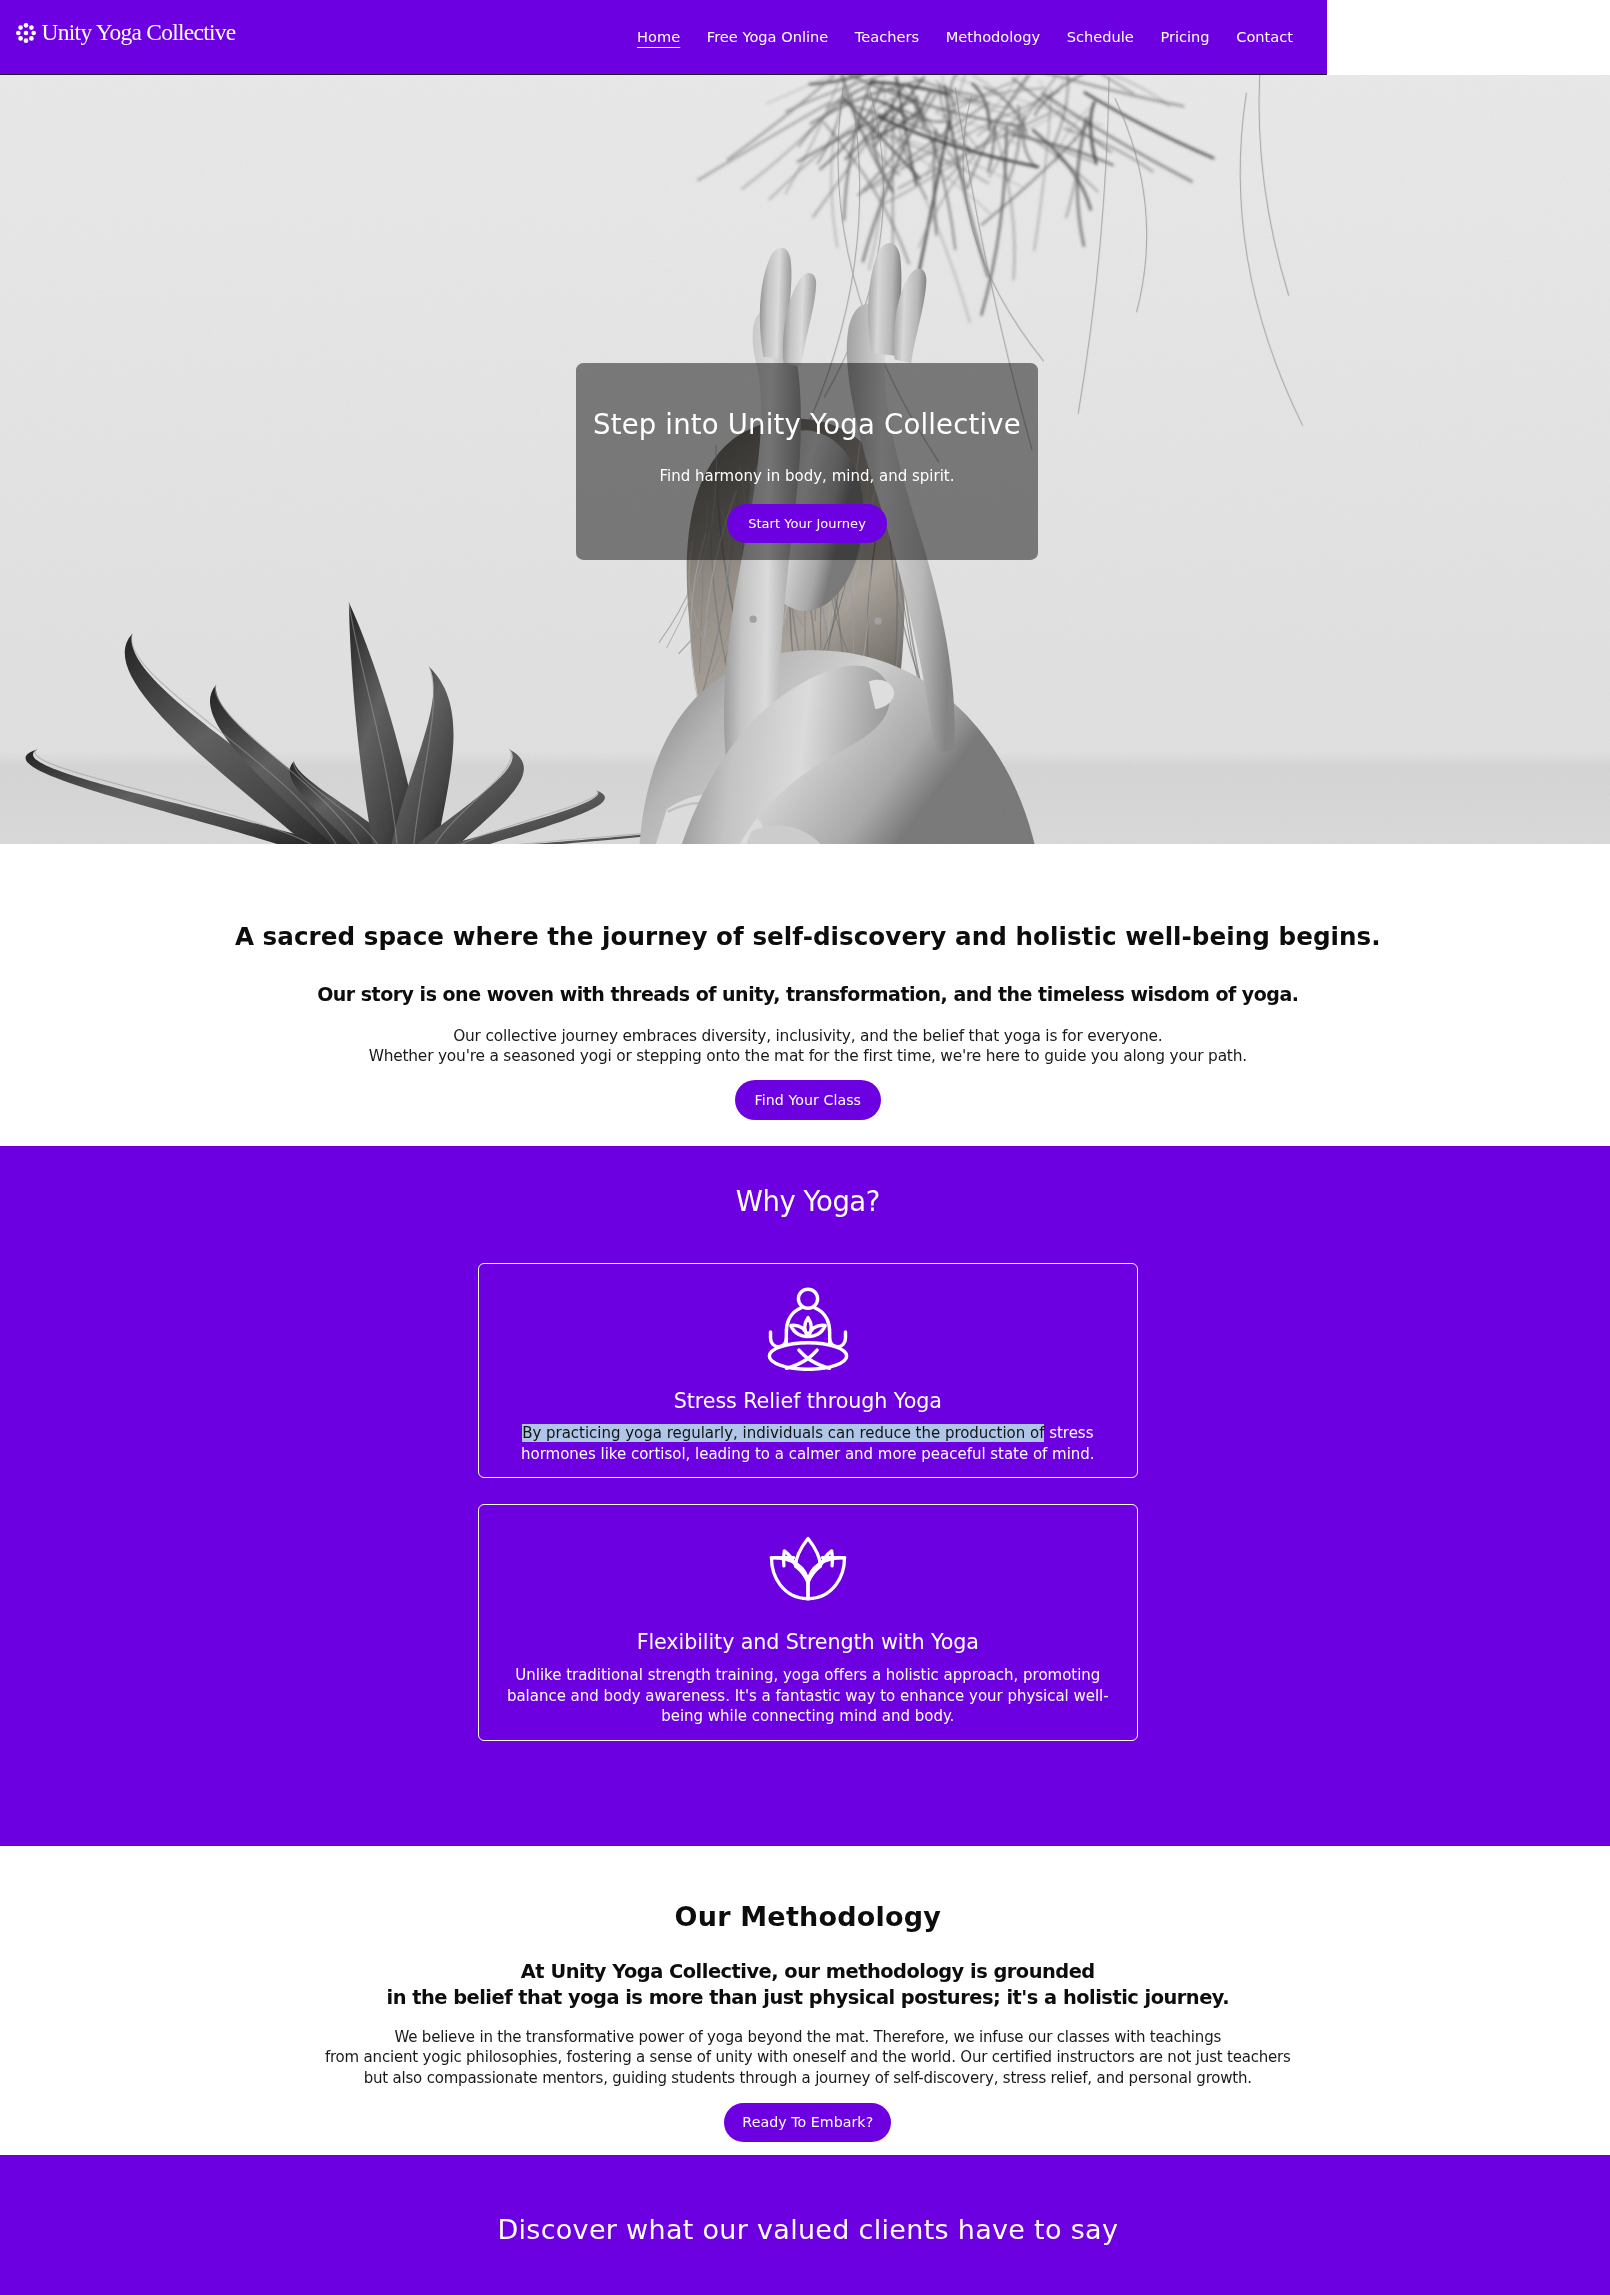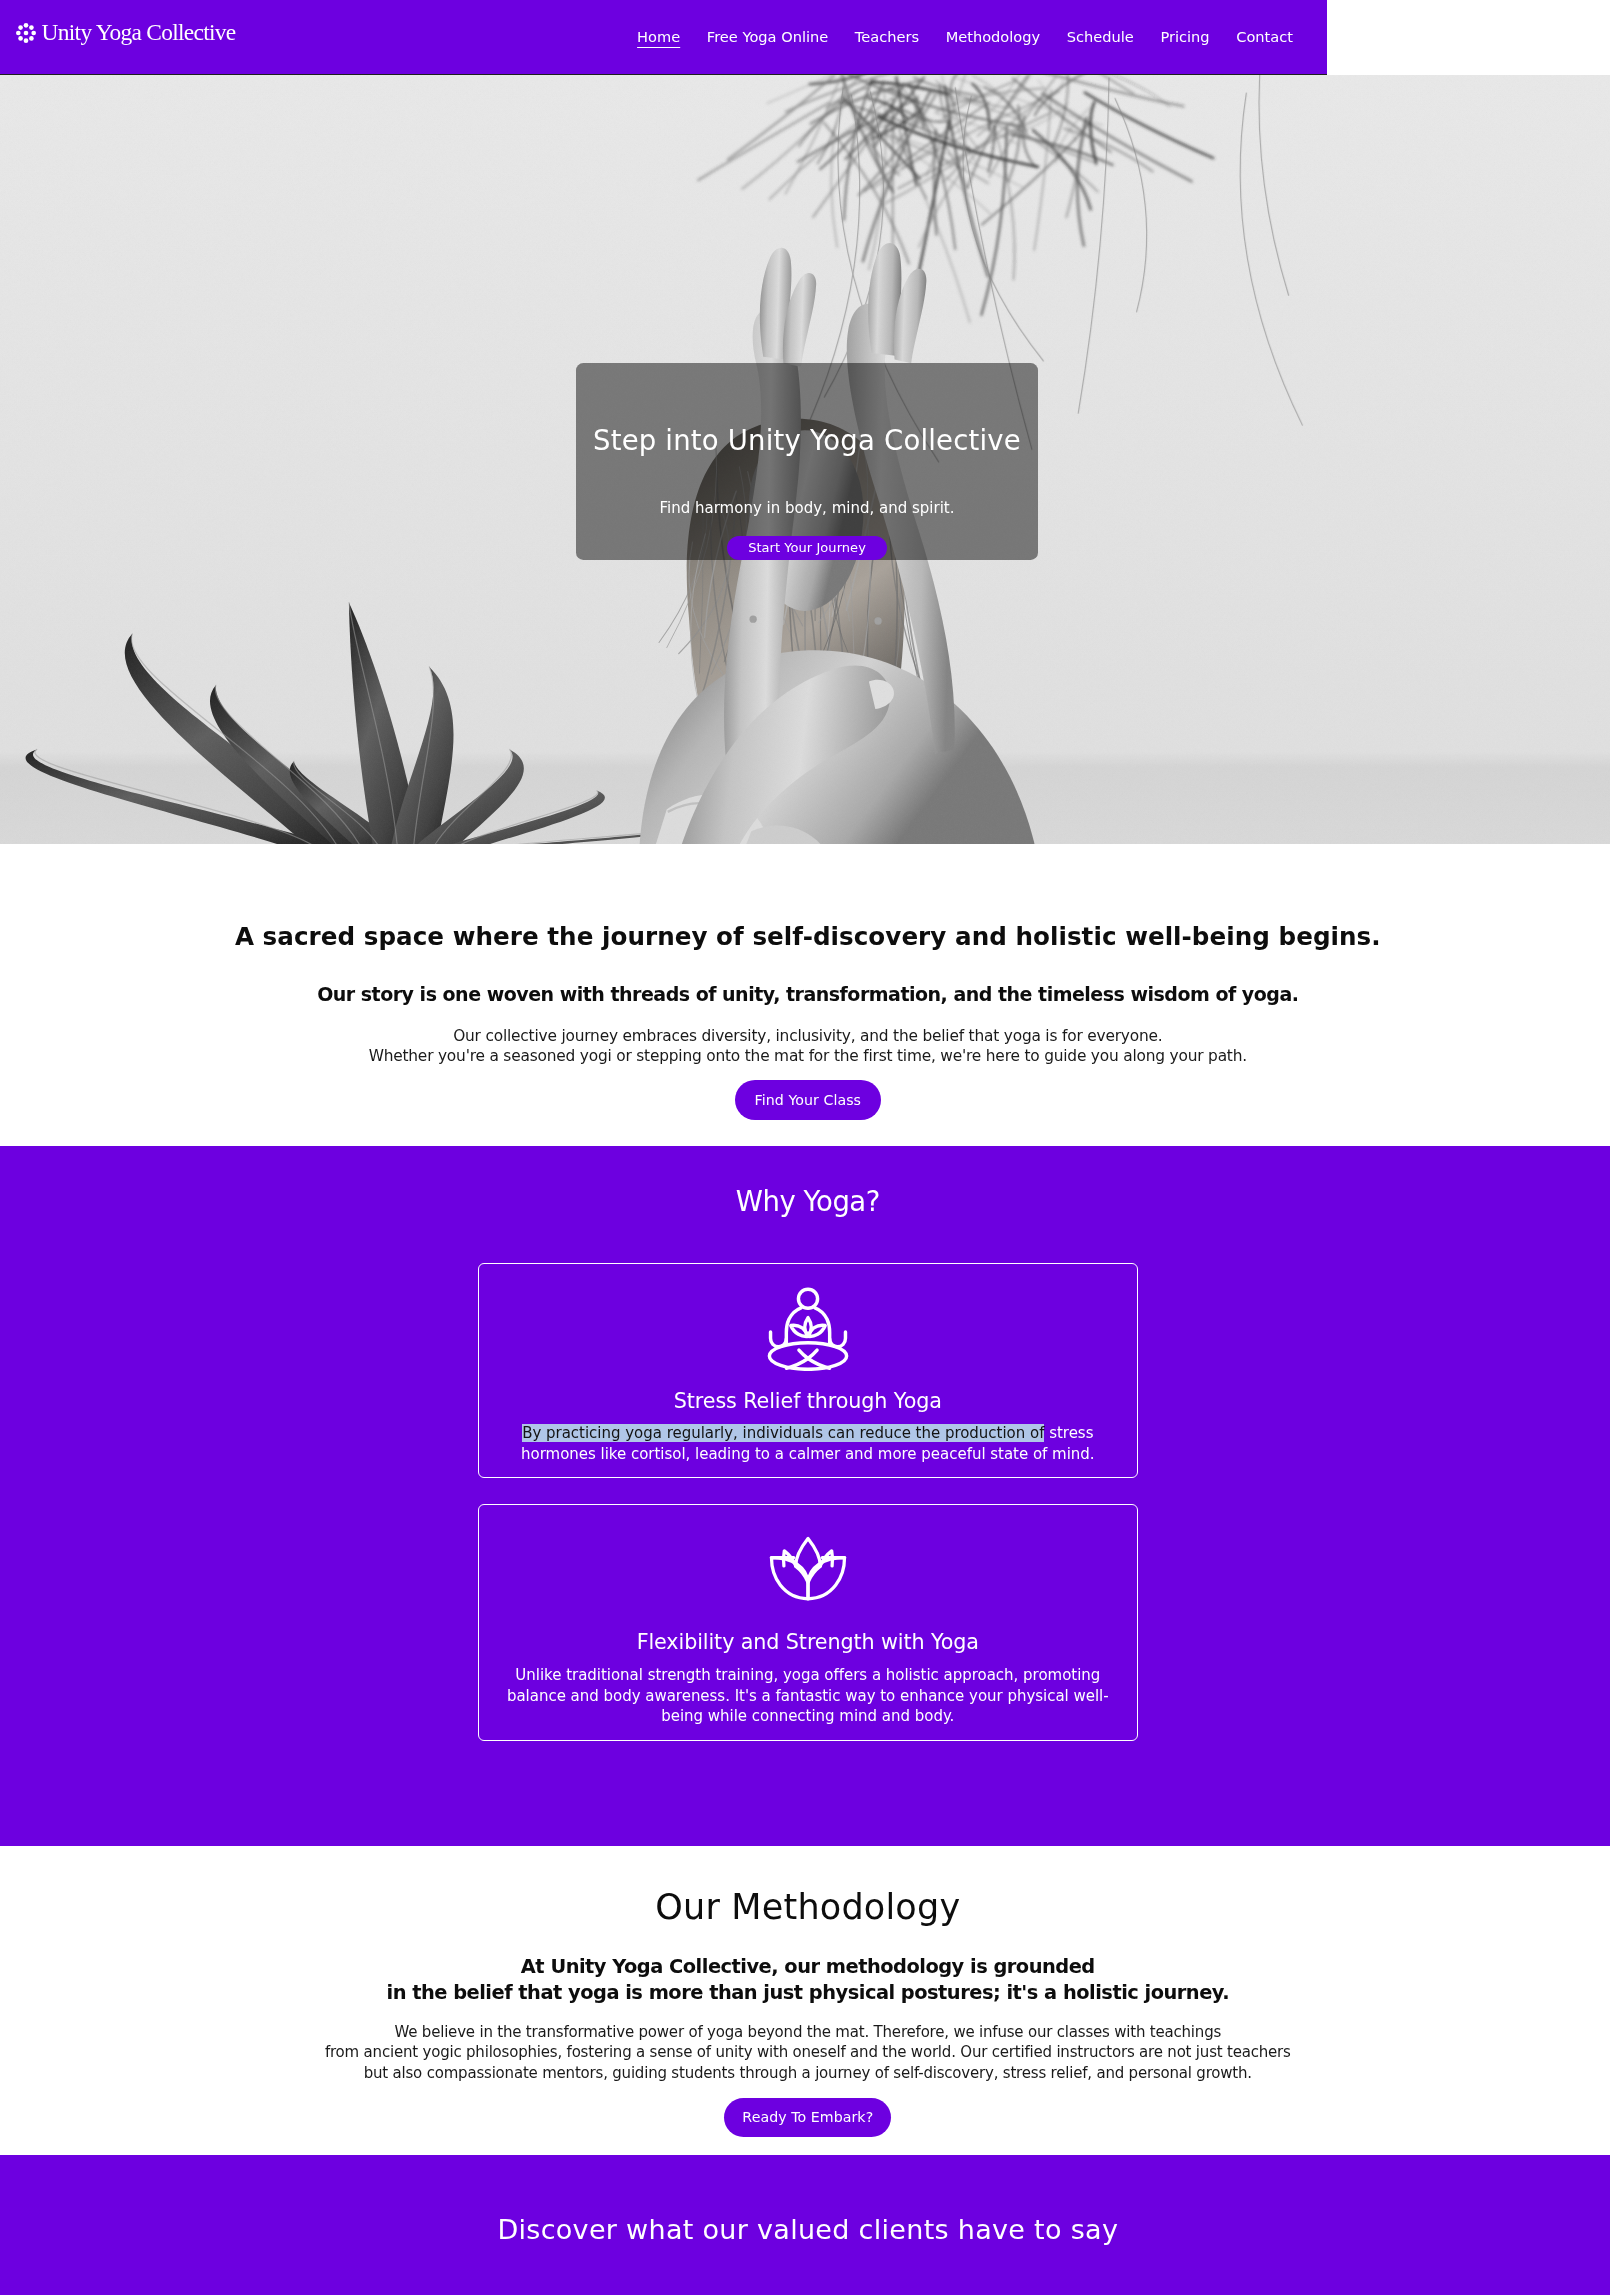--- a/index.html
+++ b/index.html
@@ -20,21 +20,21 @@
 .nav a.active{text-decoration:underline;text-underline-offset:4.6px;text-decoration-thickness:1.4px;}
 
 
 .hero{height:769px;position:relative;overflow:hidden;background:#e3e3e3;}
 .hero svg.bgimg{position:absolute;inset:0;width:100%;height:100%;display:block;}
 .hero-card{position:absolute;left:576px;top:288px;width:462px;height:197px;
            border-radius:7.3px;display:flex;flex-direction:column;align-items:center;justify-content:flex-start;
            padding-top:48px;}
 .hero-card::before{content:"";position:absolute;inset:0;background:#000;opacity:.47;border-radius:7.3px;}
 .hero-card > *{position:relative;}
-.hero-title{font-size:27.5px;color:#fff;margin:16px;line-height:1;font-weight:400;letter-spacing:0.2px;white-space:nowrap;}
+.hero-title{font-size:27.5px;color:#fff;margin:0;line-height:1;font-weight:400;letter-spacing:0.2px;white-space:nowrap;}
 .hero-sub{font-size:15px;color:#fff;margin:30px 0 0 0;line-height:1;font-weight:400;letter-spacing:0px;}
 .btn{display:inline-flex;align-items:center;justify-content:center;background:#6D00E0;color:#fff;border:none;
      border-radius:459px;font-family:inherit;cursor:pointer;text-decoration:none;white-space:nowrap;}
 .hero-btn{margin-top:20px;height:39px;padding:0 20.7px;font-size:13px;font-weight:400;letter-spacing:0.05px;}
 
 
 .section{width:1611px;}
 .wrap{width:1203px;margin:0 auto 0 calc(50% - 601px + 1.8px);text-align:center;}
 
 
@@ -50,21 +50,21 @@
 .why-cards{width:660px;margin:47px auto 0 auto;}
 .why-card{border:1.8px solid #fff;border-radius:6px;padding:23px 18.4px 13px 18.4px;}
 .why-card + .why-card{margin-top:26px;}
 .why-icon{width:84px;height:84px;display:block;margin:0 auto;}
 .why-card h3{font-size:20.7px;color:#fff;font-weight:400;margin:20px 0 0 0;line-height:1;letter-spacing:-0.1px;}
 .why-card p{font-size:15px;color:#fff;margin:12px 0 0 0;line-height:1.37;font-weight:400;letter-spacing:-0.02px;}
 .sel{background:#b0c6e8;color:#131313;}
 
 
 .method{background:#fff;height:309px;padding-top:41px;}
-.method h2{font-size:35px;font-weight:400;color:#0d0d0d;margin:3px;line-height:1;letter-spacing:0.2px;}
+.method h2{font-size:27px;font-weight:700;color:#0d0d0d;margin:16px;line-height:1;letter-spacing:0.2px;}
 .method h3{font-size:19.4px;font-weight:700;color:#0d0d0d;margin:28.5px 0 0 0;line-height:1.372;letter-spacing:-0.5px;}
 .method p{font-size:15px;color:#1a1a1a;margin:15px 0 0 0;line-height:1.375;letter-spacing:-0.2px;}
 .method .btn{margin-top:14.2px;height:39px;padding:0 18px;font-size:14.2px;font-weight:400;letter-spacing:0.05px;}
 
 
 .testi{background:#6D00E0;height:511px;padding-top:61px;}
 .testi h2{font-size:27px;color:#fff;font-weight:400;margin:0;line-height:1;letter-spacing:0.3px;}
 .testi h3{font-size:20px;color:#fff;font-weight:700;margin:27px 0 0 0;line-height:1.42;letter-spacing:-0.8px;}
 </style>
 </head>

